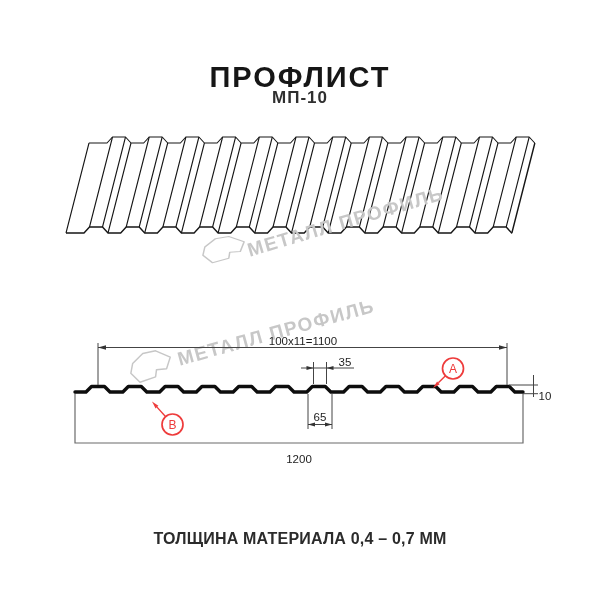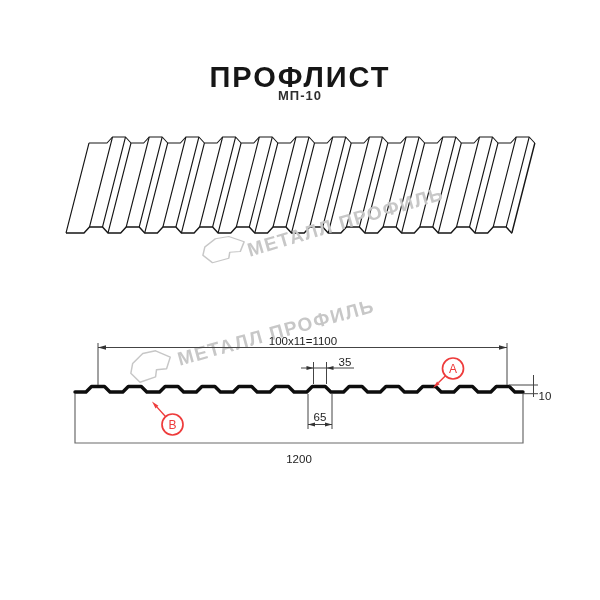--- a/index.html
+++ b/index.html
@@ -1,21 +1,21 @@
 <!DOCTYPE html>
 <html><head>
 <meta charset="utf-8">
 <style>
   html,body{margin:0;padding:0;background:#fff;}
   .page{position:relative;width:600px;height:600px;background:#ffffff;overflow:hidden;
         font-family:"Liberation Sans", sans-serif;}
   .title{position:absolute;top:63px;left:0;width:600px;text-align:center;
          font-size:29px;font-weight:bold;letter-spacing:2px;color:#161616;line-height:1;}
   .subtitle{position:absolute;top:89px;left:0;width:600px;text-align:center;
-         font-size:13px;font-weight:bold;letter-spacing:1px;color:#2f2f2f;line-height:1;}
+         font-size:17px;font-weight:bold;letter-spacing:1px;color:#2f2f2f;line-height:1;}
   .caption{position:absolute;top:529px;left:0;width:600px;text-align:center;
          font-size:16px;font-weight:bold;letter-spacing:0.2px;color:#2b2b2b;line-height:1.2;}
   svg{position:absolute;left:0;}
   #svg3d{top:108px;}
   #svgcs{top:335px;}
   .wm-logo{position:absolute;overflow:visible;}
   .wm-text{position:absolute;white-space:nowrap;font-weight:bold;font-size:19px;
            letter-spacing:1.5px;color:#c7c7c7;line-height:1;transform-origin:0 50%;}
   .wm1-text{left:248px;top:241px;transform:rotate(-16.5deg);}
   .wm2-text{left:178px;top:350px;transform:rotate(-15.5deg);}
@@ -91,14 +91,15 @@
     </g>
 
     <g>
       <circle cx="172.5" cy="89.5" r="10.5" fill="none" stroke-width="1.7" stroke="#ee3b3b"></circle>
       <text class="mark-letter" x="172.5" y="93.6" text-anchor="middle" fill="#ee3b3b">B</text>
       <path d="M165.7 81.8 L157 72.1" stroke-width="1.4" fill="none" stroke="#ee3b3b"></path>
       <polygon points="152,66.5 155.6,73.4 158.4,70.8" fill="#ee3b3b"></polygon>
     </g>
   </svg>
 
+  <div class="caption">ТОЛЩИНА МАТЕРИАЛА 0,4 – 0,7 ММ</div>
 
 </div>
 
 </body></html>

